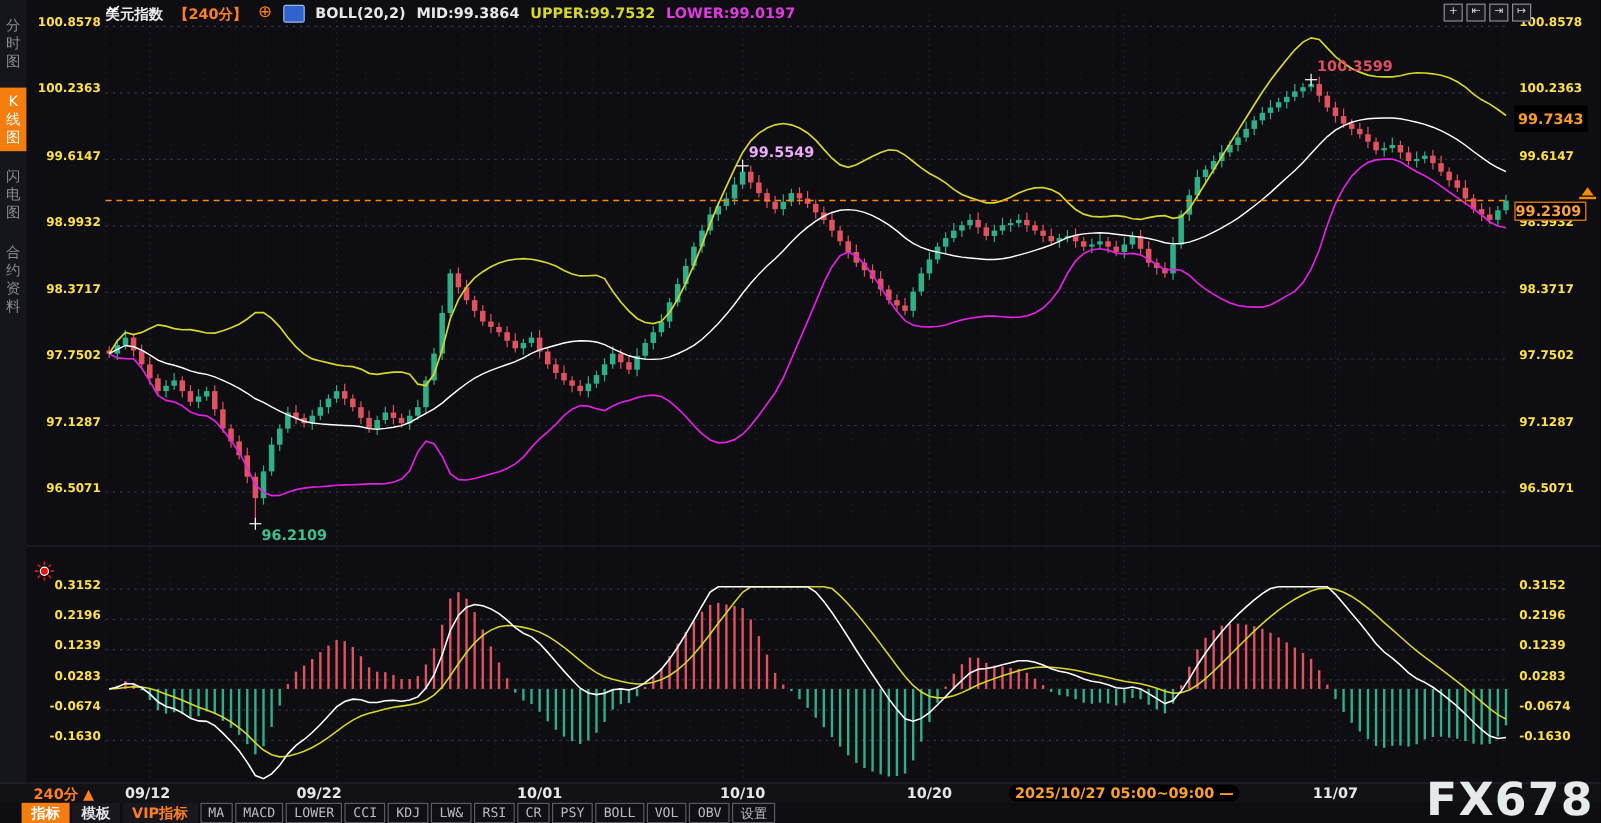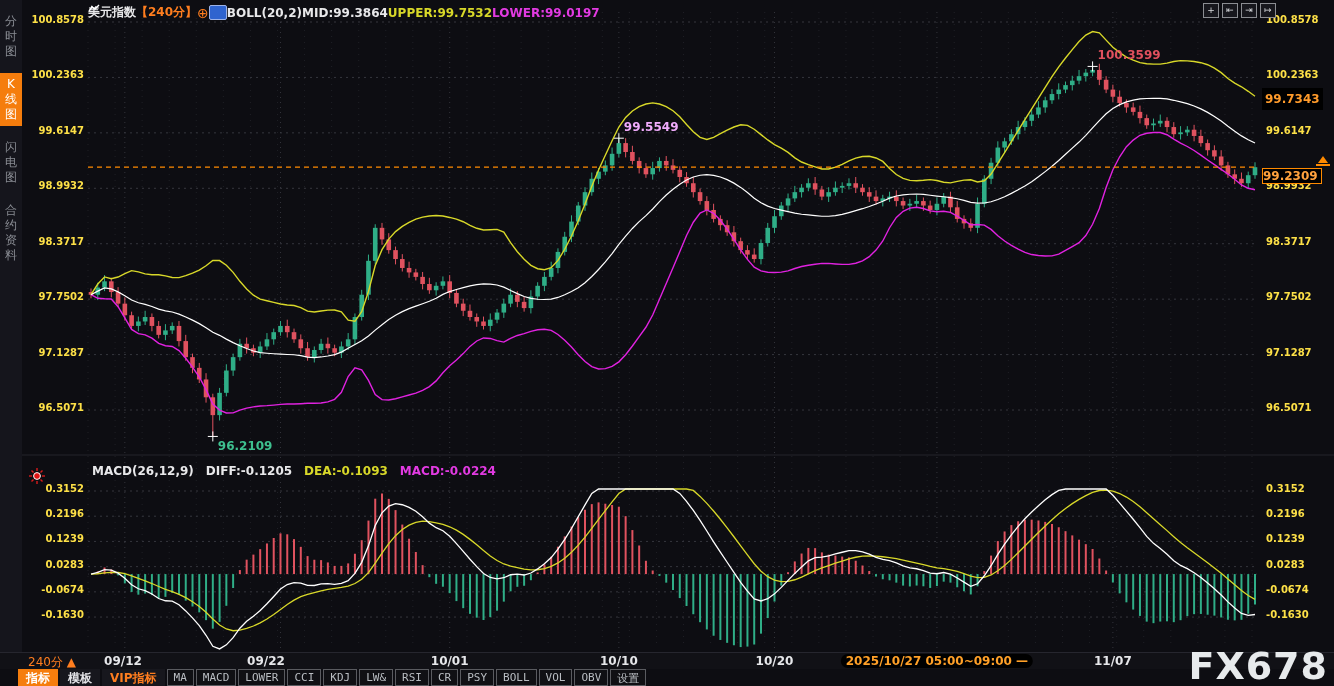--- a/index.html
+++ b/index.html
@@ -3,41 +3,41 @@
 <meta charset="utf-8">
 <style>
   html,body{margin:0;padding:0;background:#000;}
   .app{position:relative;width:1334px;height:686px;background:#0d0d12;font-family:"DejaVu Sans",sans-serif;overflow:hidden;}
   svg{position:absolute;left:0;top:0;}
   
   .sidebar{position:absolute;left:0;top:0;width:22px;height:655px;background:#15151c;z-index:5;}
   .side-item{width:22px;margin-top:10px;padding:5px 0;display:flex;flex-direction:column;align-items:center;gap:2px;color:#8a8d94;font-size:12px;line-height:13px;cursor:pointer;}
   .side-item.active{background:#f57d0d;color:#fff;}
   
-  .hdr{position:absolute;top:4px;left:88px;display:flex;gap:0;align-items:center;font-size:12px;font-weight:bold;color:#e8e8ea;white-space:nowrap;z-index:6;}
+  .hdr{position:absolute;top:4px;left:88px;display:flex;gap:9px;font-size:12px;font-weight:bold;color:#e8e8ea;white-space:nowrap;z-index:6;}
   .hdr .period{color:#ff7e1f;}
   .hdr .plus{color:#ff7e1f;font-weight:normal;font-size:14px;line-height:12px;}
   .chart-ico{width:16px;height:13px;background:#2f64cf;border:1px solid #9db3e8;border-radius:2px;display:inline-flex;align-items:center;justify-content:center;}
   .hdr .upper{color:#d8d829;}
   .hdr .lower{color:#e23ae2;}
   
   .winctl{position:absolute;top:3px;left:1203px;display:flex;gap:3px;z-index:6;}
   .wbtn{width:14px;height:13px;border:1px solid #8b8d92;color:#d8dade;font-size:9px;line-height:12px;text-align:center;background:#17171d;cursor:pointer;}
   
   .tick{position:absolute;font-size:10px;font-weight:bold;color:#fde047;z-index:4;}
   .tick.left{left:22px;width:62px;text-align:right;}
   .tick.right{left:1266px;text-align:left;}
   
   .macd-hdr{position:absolute;top:464px;left:92px;font-size:12px;font-weight:bold;color:#e8e8ea;display:flex;gap:12px;z-index:6;white-space:nowrap;}
   .macd-hdr .dea{color:#d8d829;}
   .macd-hdr .macd{color:#e23ae2;}
   .sun{position:absolute;left:28px;top:467px;width:18px;height:18px;z-index:6;}
   
   .xaxis{position:absolute;left:0;top:652px;width:1334px;height:16px;background:#111116;border-top:1px solid #26262e;z-index:5;}
-  .xaxis .period{position:absolute;left:28px;top:1px;color:#ff7e1f;font-weight:normal;font-size:12px;}
+  .xaxis .period{position:absolute;left:28px;top:1px;color:#ff7e1f;font-weight:bold;font-size:12px;}
   .date{position:absolute;top:1px;transform:translateX(-50%);color:#e6e7ea;font-weight:bold;font-size:12px;white-space:nowrap;}
   .date.hl{color:#ffa028;background:#000;padding:0 5px;border-radius:7px;}
   
   .tbar{position:absolute;left:18px;top:669px;height:17px;display:flex;align-items:stretch;gap:2px;z-index:6;}
   .tb{font-size:12px;color:#e4e4e8;padding:1px 8px 0;background:#17171d;cursor:pointer;font-weight:bold;white-space:nowrap;}
   .tb.active{background:#f57d0d;color:#fff;}
   .tb.vip{color:#ff7e1f;}
   .tb.ind{font-family:"DejaVu Sans Mono",monospace;font-size:11px;color:#b9bdc2;border:1px solid #5a5b60;background:#101014;padding:1px 6px 0;font-weight:normal;}
   
   .plabel{position:absolute;left:1262px;font-weight:bold;font-size:12px;z-index:7;white-space:nowrap;}
@@ -709,26 +709,20 @@
         <line x1="1" y1="9" x2="4" y2="9"></line>
           <line x1="14" y1="9" x2="17" y2="9"></line>
         <line x1="3.5" y1="3.5" x2="5.5" y2="5.5"></line>
           <line x1="12.5" y1="12.5" x2="14.5" y2="14.5"></line>
         <line x1="14.5" y1="3.5" x2="12.5" y2="5.5"></line>
           <line x1="5.5" y1="12.5" x2="3.5" y2="14.5"></line>
       </g>
       <circle cx="9" cy="9" r="3.4" fill="#e01414" stroke="#fff" stroke-width="1"></circle>
     </svg>
   </span>
-  <div class="macd-hdr">
-    <span>MACD(26,12,9)</span>
-    <span>DIFF:-0.1205</span>
-    <span class="dea">DEA:-0.1093</span>
-    <span class="macd">MACD:-0.0224</span>
-  </div>
 
   <div class="plabel upper" id="lblUpper" style="top: 88.2158px;">99.7343</div>
   <div class="alarm-tri" id="alarmTri" style="top: 156.099px;"></div>
   <div class="alarm-base" id="alarmBase" style="top: 164.099px;"></div>
   <div class="plabel cur" id="lblCur" style="top: 168.099px;">99.2309</div>
 
   <div class="xaxis" id="xaxis">
     <span class="period">
       <span>240分</span> <span>▲</span>
     </span>

